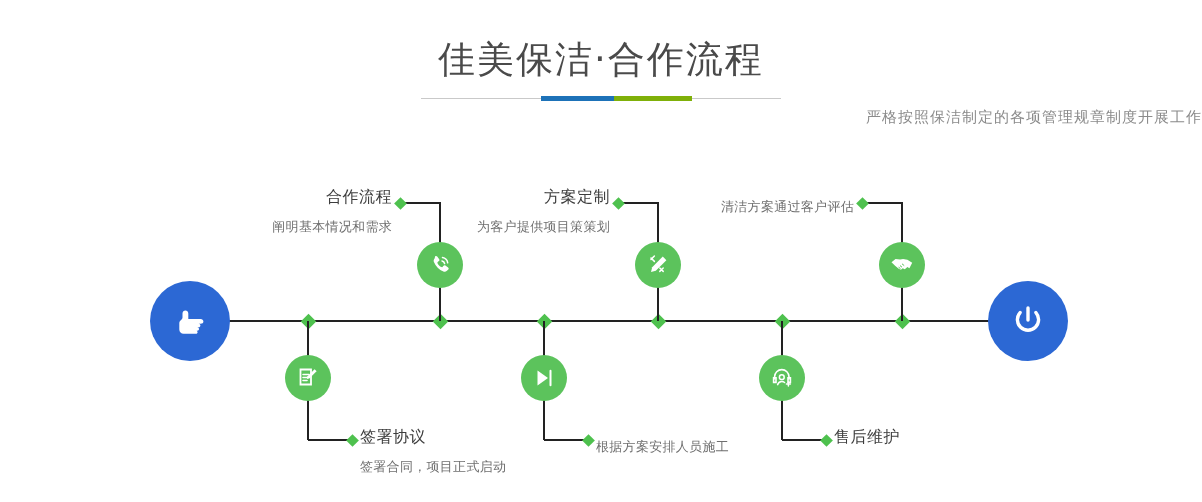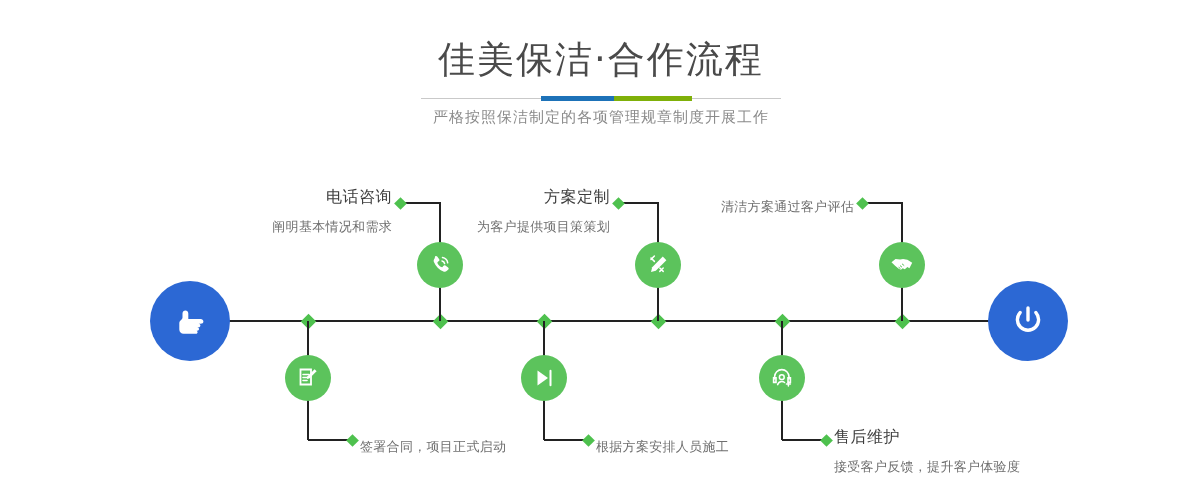--- a/index.html
+++ b/index.html
@@ -26,21 +26,21 @@
     position:absolute;left:0;top:2px;width:360px;height:1px;background:#c9c9c9;
   }
   .divider .seg-blue{
     position:absolute;left:120px;top:0;width:73px;height:5px;background:#1d72b8;
   }
   .divider .seg-green{
     position:absolute;left:193px;top:0;width:78px;height:5px;background:#7fb009;
   }
   .subtitle{
     position:absolute;left:0;top:105px;width:1202px;
-    font-size:15px;line-height:24px;color:#8b8b8b;letter-spacing:1px;
+    font-size:15px;line-height:24px;color:#8b8b8b;letter-spacing:1px;text-align:right;
   }
 
   
   .flow{position:absolute;left:0;top:0;width:1202px;height:502px;}
   .mainline{
     position:absolute;left:188px;top:320px;width:840px;height:2px;background:#222222;
   }
 
   .endcap{
     position:absolute;width:80px;height:80px;border-radius:50%;
@@ -133,40 +133,41 @@
             <path fill="#ffffff" d="M8.2 4.3c0.6-0.6 1.5-0.5 2.0 0.2l2.0 2.7c0.4 0.6 0.3 1.4-0.3 1.9l-1.2 1.0
                    c-0.3 0.3-0.4 0.7-0.2 1.1 0.8 1.7 2.2 3.1 3.9 3.9 0.4 0.2 0.8 0.1 1.1-0.2l1.0-1.2
                    c0.5-0.6 1.3-0.7 1.9-0.3l2.7 2.0c0.7 0.5 0.8 1.4 0.2 2.0l-1.4 1.4c-0.9 0.9-2.3 1.2-3.5 0.7
                    -4.2-1.7-7.8-5.3-9.5-9.5-0.5-1.2-0.2-2.6 0.7-3.5z"></path>
             <path d="M15.5 5.6a6.4 6.4 0 0 1 5.2 5.2" stroke="#ffffff" stroke-width="1.5" fill="none" stroke-linecap="round"></path>
             <path d="M15.0 9.0a3.2 3.2 0 0 1 2.6 2.6" stroke="#ffffff" stroke-width="1.5" fill="none" stroke-linecap="round"></path>
           </svg>
         </span>
       </div>
       <div class="label leftal" style="left:-48px;top:-134px;transform:translateX(-100%);">
-        <div class="l-title">电话咨询</div>
+        <div class="l-title">合作流程</div>
         <div class="l-sub">阐明基本情况和需求</div>
       </div>
     </div>
 
     <div class="node" style="left:308px;top:321px;">
       <div class="axis-dot" style="left:-5px;top:-5px;"></div>
       <div class="stem" style="top:0;height:119px;"></div>
       <div class="arm" style="left:0;top:118px;width:42px;"></div>
       <div class="diamond" style="left:40px;top:115px;"></div>
       <div class="bubble" style="top:34px;">
         <span>
           <svg width="26" height="26" viewBox="0 0 26 26">
             <path fill="none" stroke="#ffffff" stroke-width="1.8" d="M5.5 4.5h10.5v15H5.5z"></path>
             <path stroke="#ffffff" stroke-width="1.6" stroke-linecap="round" d="M8 9.5h6M8 12.5h6M8 15.5h4"></path>
             <path fill="#ffffff" d="M19.6 4.2l2.0 2.0-7.1 7.1-2.6 0.6 0.6-2.6z"></path>
           </svg>
         </span>
       </div>
       <div class="label right" style="left:52px;top:106px;">
+        <div class="l-title">签署协议</div>
         <div class="l-sub">签署合同，项目正式启动</div>
       </div>
     </div>
 
     <div class="node" style="left:658px;top:321px;">
       <div class="axis-dot" style="left:-5px;top:-5px;"></div>
       <div class="stem" style="top:-119px;height:119px;"></div>
       <div class="arm" style="left:-40px;top:-119px;width:40px;"></div>
       <div class="diamond" style="left:-44px;top:-122px;"></div>
       <div class="bubble" style="top:-79px;">
@@ -231,18 +232,17 @@
             <path fill="none" stroke="#ffffff" stroke-width="1.6" d="M5.6 14.4v-2.6a7.2 7.2 0 0 1 14.4 0v2.6"></path>
             <path fill="none" stroke="#ffffff" stroke-width="1.6" d="M4.6 12.8h2.4v4.6H4.6zM19.0 12.8h2.4v4.6h-2.4z"></path>
             <circle cx="12.8" cy="12.2" r="2.4" fill="none" stroke="#ffffff" stroke-width="1.5"></circle>
             <path fill="none" stroke="#ffffff" stroke-width="1.5" stroke-linecap="round" d="M8.6 19.6c0.8-2.0 2.4-3.0 4.2-3.0 1.0 0 2.0 0.3 2.8 0.9"></path>
             <path stroke="#ffffff" stroke-width="1.5" stroke-linecap="round" d="M19.4 17.0v4.0M17.4 19.0h4.0"></path>
           </svg>
         </span>
       </div>
       <div class="label right" style="left:52px;top:106px;">
         <div class="l-title">售后维护</div>
-        <div class="l-sub">接受客户反馈，提升客户体验度</div>
       </div>
     </div>
 
   </div>
 </div>
 
 </body></html>

